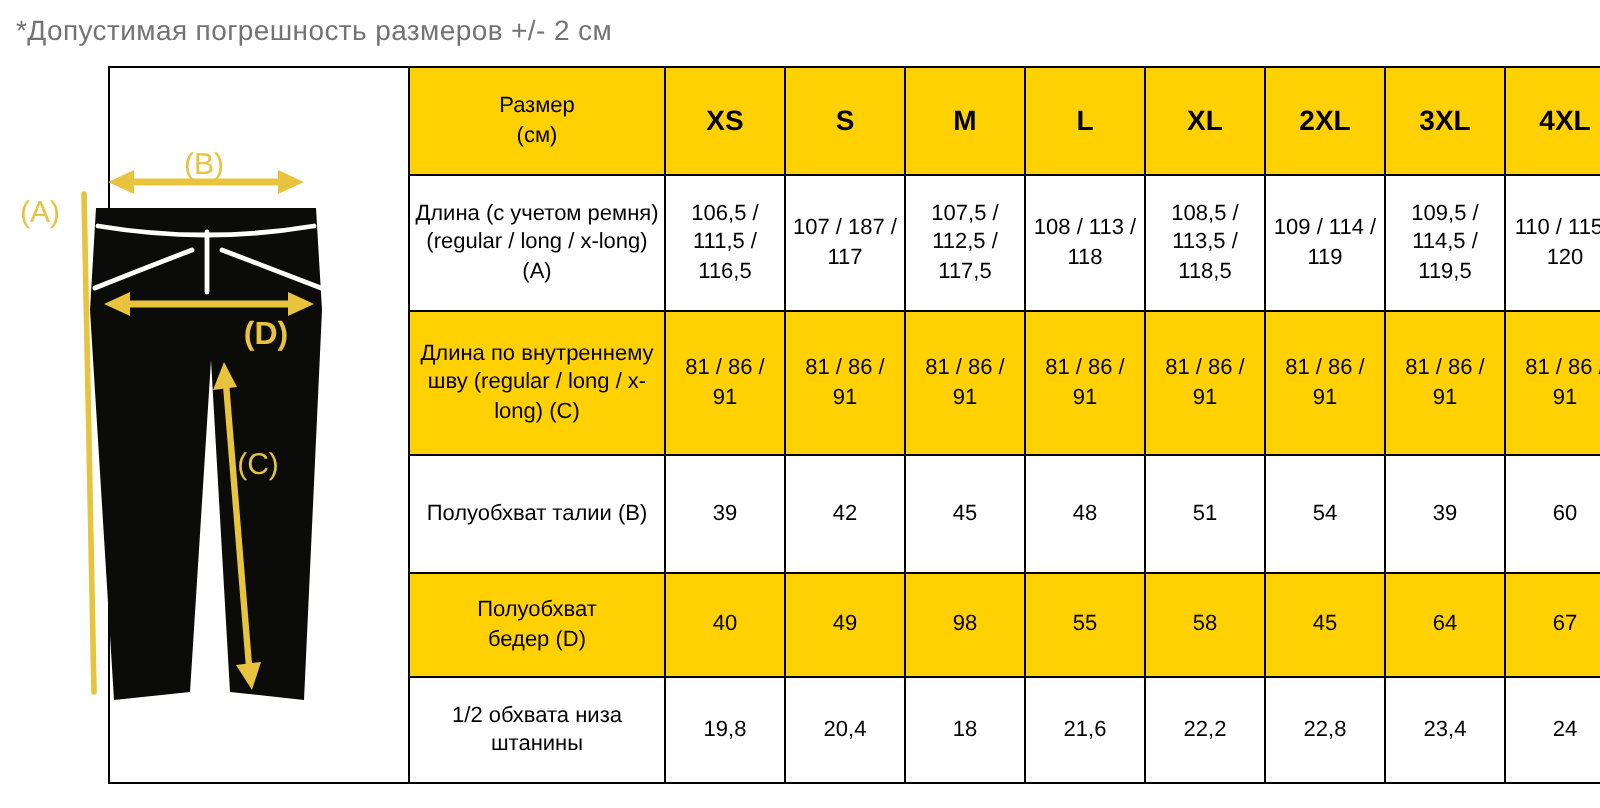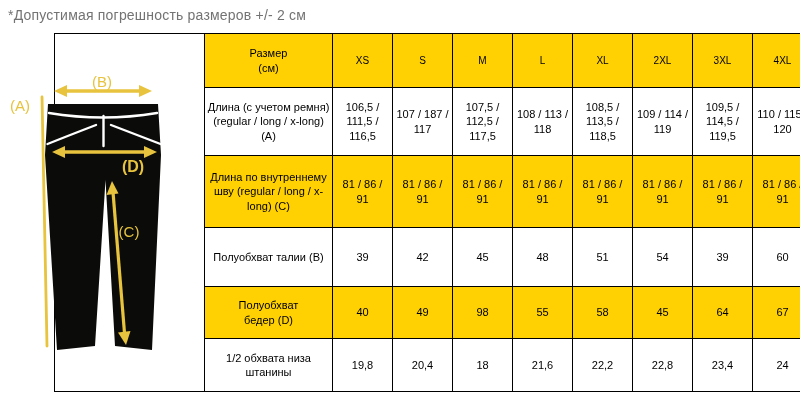--- a/index.html
+++ b/index.html
@@ -37,21 +37,21 @@
     font-size:11px;
     line-height:1.3;
     padding:1px 2px;
     background:#ffffff;
     color:var(--text-black);
   }
   table.chart td.y{background:var(--cell-yellow);}
   table.chart tr.y-row td{background:var(--cell-yellow);}
   table.chart td.figcell{background:#ffffff;padding:0;}
   table.chart td.lbl{white-space:pre-line;}
-  table.chart td.sz{font-size:10px;}
+  table.chart td.sz{font-size:14px;font-weight:bold;}
   tr.r0{height:54px;}
   tr.r1{height:68px;}
   tr.r2{height:72px;}
   tr.r3{height:59px;}
   tr.r4{height:52px;}
   tr.r5{height:53px;}
   svg.diagram{
     position:absolute;left:0;top:33px;
     width:190px;height:359px;
     pointer-events:none;

